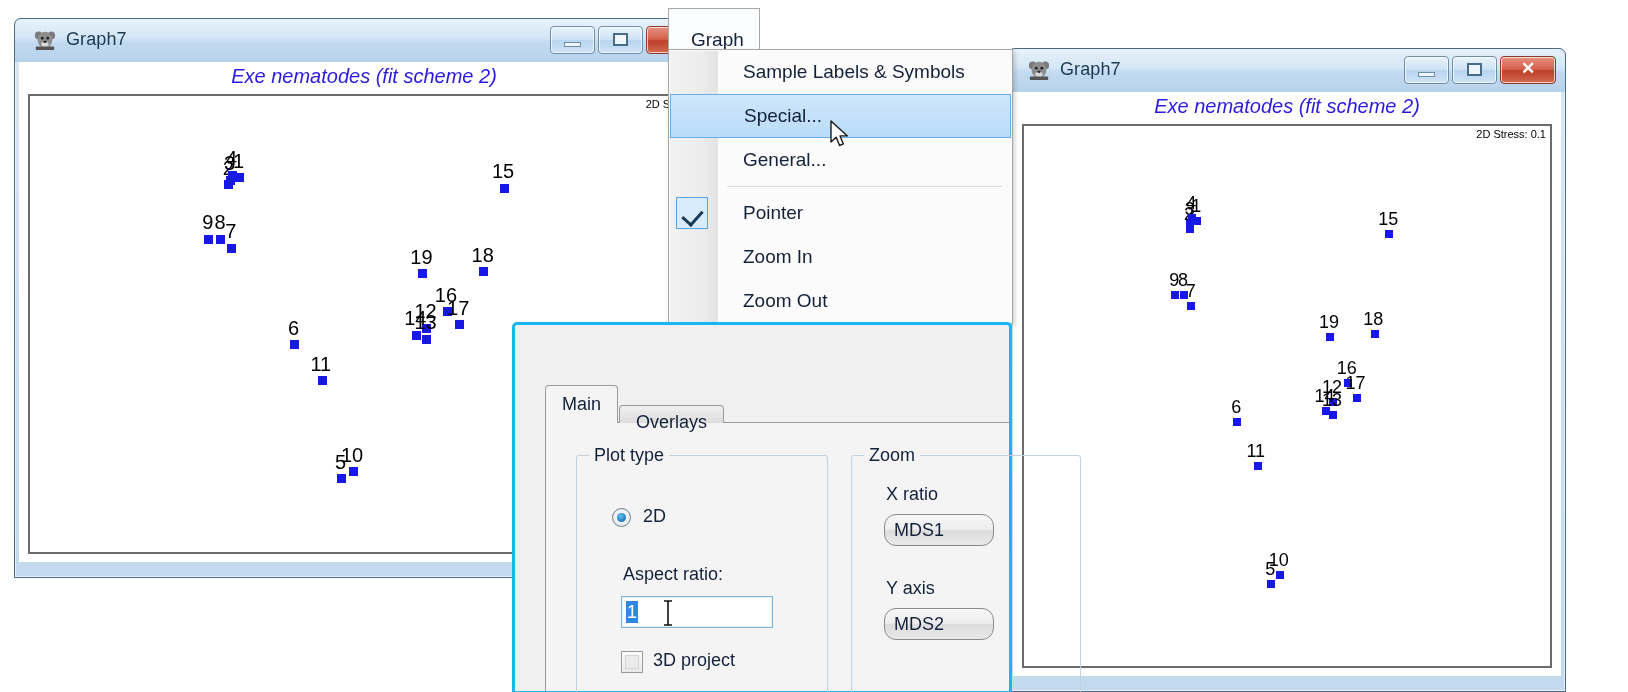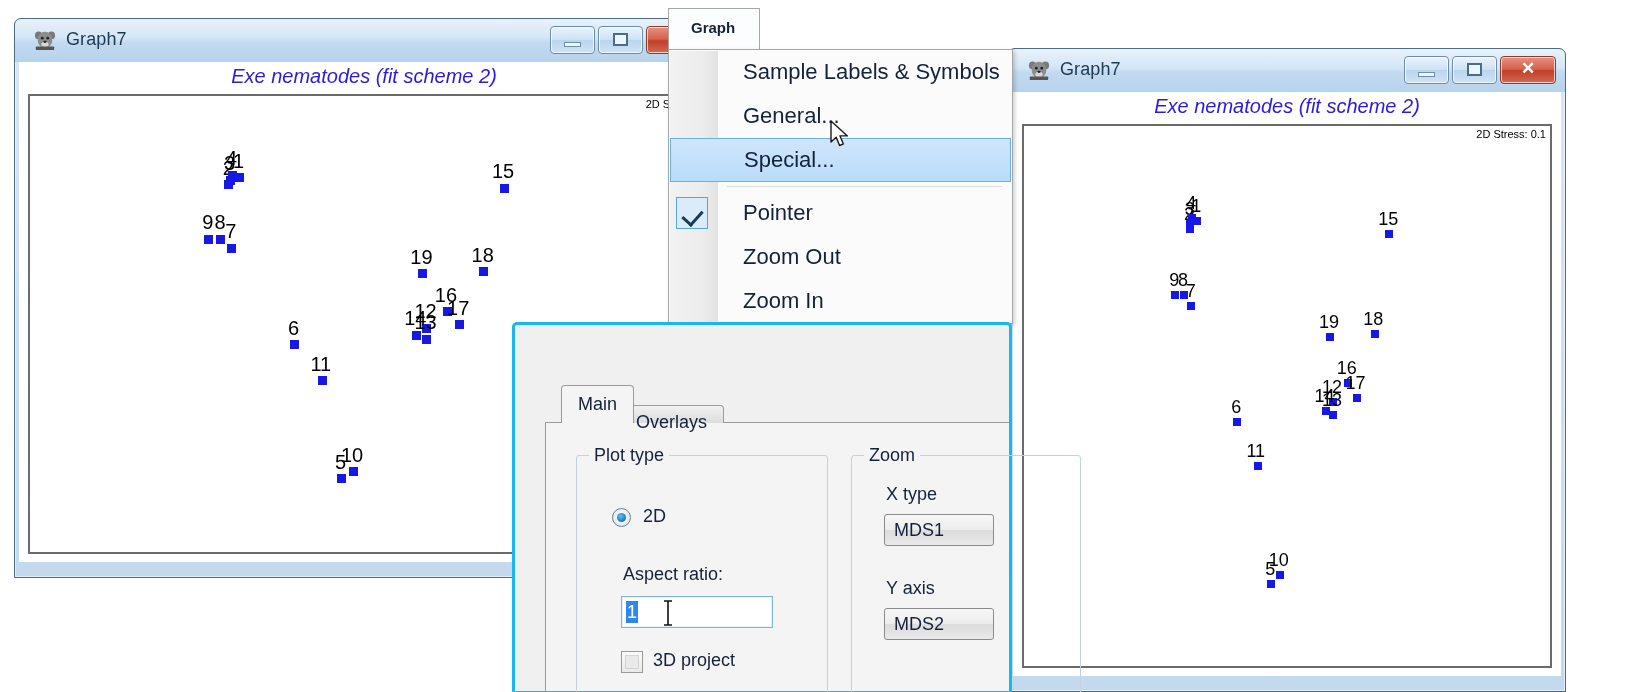--- a/index.html
+++ b/index.html
@@ -70,33 +70,33 @@
   .pt{position:absolute;background:#1818e6;}
   .lbl{position:absolute;color:#000;white-space:nowrap;line-height:1;}
 
   
   #graph-menu{position:absolute;z-index:40;}
   .menu-tab{
     position:absolute;left:0;top:0;width:92px;height:42px;
     background:#fbfdff;border:1px solid #a6a6a6;border-bottom:none;
     box-sizing:border-box;
   }
-  .menu-tab span{position:absolute;left:22px;top:10px;font-size:15px;color:#14213a;font-weight:bold;}
+  .menu-tab span{position:absolute;left:22px;top:20px;font-size:19px;color:#14213a;}
   .menu-panel{
     position:absolute;left:0;top:41px;width:345px;
     background:#fbfbfb;border:1px solid #a6a6a6;box-sizing:border-box;
     box-shadow:2px 2px 4px rgba(0,0,0,.18);
   }
   .menu-gutter{
     position:absolute;left:1px;top:1px;bottom:1px;width:48px;
     background:linear-gradient(90deg,#f2f2f2 0%,#ececec 70%,#e2e2e2 100%);
   }
   .mi{
     position:relative;height:44px;line-height:44px;
-    padding-left:74px;font-size:22px;color:#14213a;box-sizing:border-box;
+    padding-left:74px;font-size:19px;color:#14213a;box-sizing:border-box;
     white-space:nowrap;
   }
   .mi.sel{
     background:linear-gradient(180deg,#cfe6fb 0%,#b9dcfa 100%);
     border:1px solid #6ab0e8;margin:0 1px;height:44px;line-height:42px;padding-left:73px;
   }
   .msep{height:1px;background:#dcdcdc;margin:4px 10px 4px 58px;}
   .mcheck{
     position:absolute;left:7px;top:6px;width:32px;height:32px;
     border:1px solid #5ba3dd;background:#d9ecfb;box-sizing:border-box;
@@ -156,21 +156,21 @@
   .sel-text{
     position:absolute;left:4px;top:4px;background:#2f87e8;color:#fff;
     font-size:18px;padding:0 1px;line-height:22px;
   }
   .cbx{
     position:absolute;width:22px;height:22px;border:1px solid #9a9a9a;box-sizing:border-box;
     background:linear-gradient(180deg,#fbfbfb 0%,#e9e9e9 100%);
   }
   .cbx:after{content:"";position:absolute;left:3px;top:3px;right:3px;bottom:3px;background:#eaeaea;border:1px solid #d4d4d4;box-sizing:border-box;}
   .gbtn{
-    position:absolute;border:1px solid #8a8a8a;border-radius:3px;box-sizing:border-box;
+    position:absolute;border:1px solid #8a8a8a;border-radius:12px;box-sizing:border-box;
     background:linear-gradient(180deg,#f7f7f7 0%,#ededed 48%,#dcdcdc 52%,#e9e9e9 100%);
     font-size:18px;color:#14213a;line-height:30px;padding-left:9px;overflow:hidden;white-space:nowrap;
   }
 </style>
 </head>
 <body>
 
 <div class="win" id="left-graph" style="left:14px;top:18px;width:700px;height:560px;">
   <div class="win-frame"></div>
   <div class="titlebar">
@@ -244,37 +244,37 @@
   <div class="win-outline"></div>
 </div>
 
 <div id="graph-menu" style="left:668px;top:8px;width:345px;">
   <div class="menu-tab">
     <span>Graph</span>
   </div>
   <div class="menu-panel" id="menu-panel">
     <div class="menu-gutter"></div>
   <div class="mi"><span>Sample Labels &amp; Symbols</span></div>
+      <div class="mi sel"><span>Special...</span></div>
       <div class="mi"><span>General...</span></div>
-      <div class="mi sel"><span>Special...</span></div>
       <div class="msep"></div>
       <div class="mi"><div class="mcheck"></div><span>Pointer</span></div>
+      <div class="mi"><span>Zoom In</span></div>
       <div class="mi"><span>Zoom Out</span></div>
-      <div class="mi"><span>Zoom In</span></div>
     </div>
   <svg class="cursor-arrow" style="left:162px;top:112px;" viewBox="0 0 22 30">
     <path d="M1 1 L1 22 L6.2 17.2 L9.6 25.5 L13.4 23.9 L10 15.9 L17.4 15.9 Z" fill="#ffffff" stroke="#1a1a1a" stroke-width="1.4" stroke-linejoin="round"></path>
   </svg>
 </div>
 
 <div id="config-dialog" style="left:512px;top:322px;width:500px;height:372px;">
   <div class="dlg-frame"></div>
   <div class="dlg-client">
     <div class="tabstrip">
-      <div class="tab active" style="left:0;margin-left:16px;">
+      <div class="tab active" style="left:0;">
         <span>Main</span>
       </div>
       <div class="tab inactive" style="left:74px;">
         <span>Overlays</span>
       </div>
     </div>
     <div class="tabpage">
 
       <div class="grp" style="left:30px;top:32px;width:252px;height:270px;">
         <div class="grp-lbl">Plot type</div>
@@ -286,21 +286,21 @@
           <svg style="position:absolute;left:40px;top:3px;width:12px;height:26px;" viewBox="0 0 12 26">
             <path d="M2 1 H10 M6 1 V25 M2 25 H10" stroke="#111" stroke-width="1.6" fill="none"></path>
           </svg>
         </div>
         <div class="cbx" style="left:44px;top:195px;"></div>
         <div class="ftxt" style="left:76px;top:194px;">3D project</div>
       </div>
 
       <div class="grp" style="left:305px;top:32px;width:230px;height:270px;">
         <div class="grp-lbl">Zoom</div>
-        <div class="ftxt" style="left:34px;top:28px;">X type</div>
+        <div class="ftxt" style="left:34px;top:28px;">X ratio</div>
         <div class="gbtn" style="left:32px;top:58px;width:110px;height:32px;">MDS1</div>
         <div class="ftxt" style="left:34px;top:122px;">Y axis</div>
         <div class="gbtn" style="left:32px;top:152px;width:110px;height:32px;">MDS2</div>
       </div>
 
     </div>
   </div>
 </div>
 
 <div class="win" id="right-graph" style="left:1008px;top:48px;width:558px;height:644px;">

